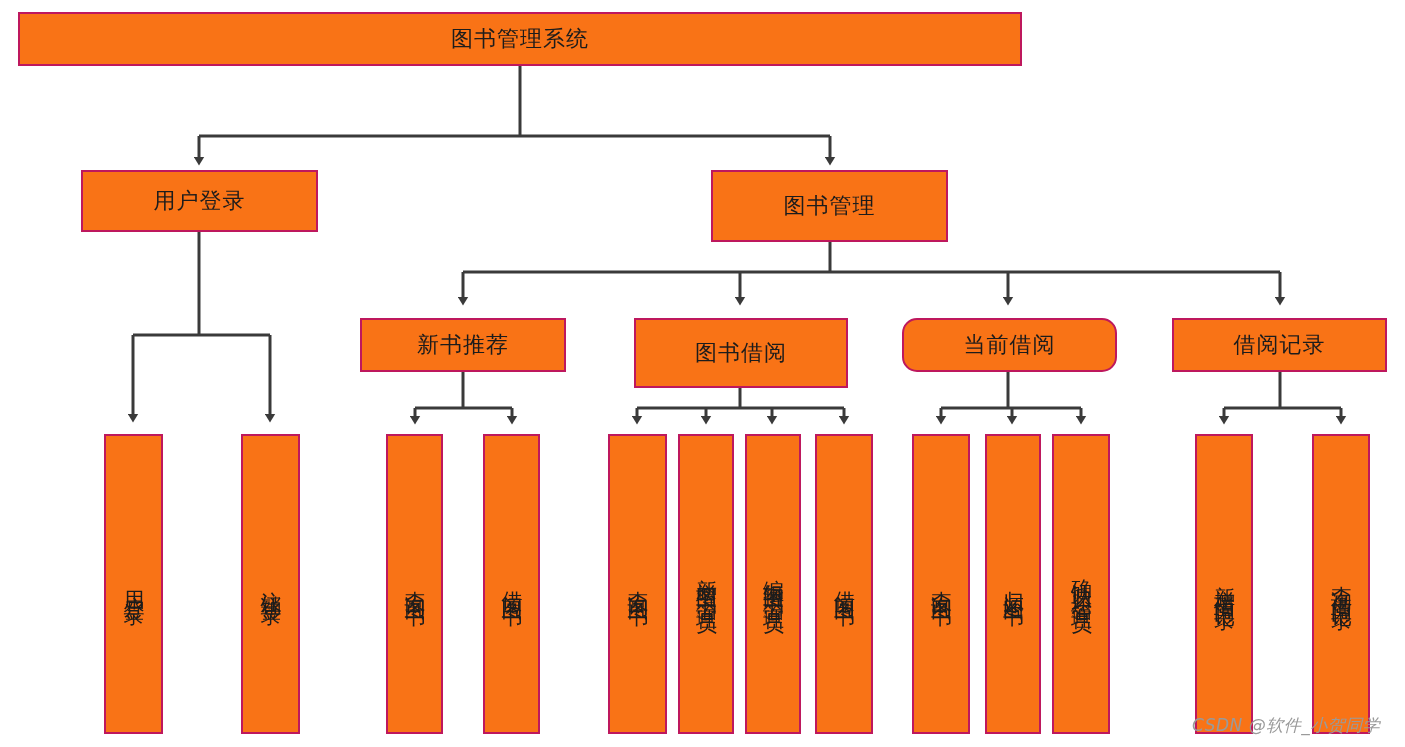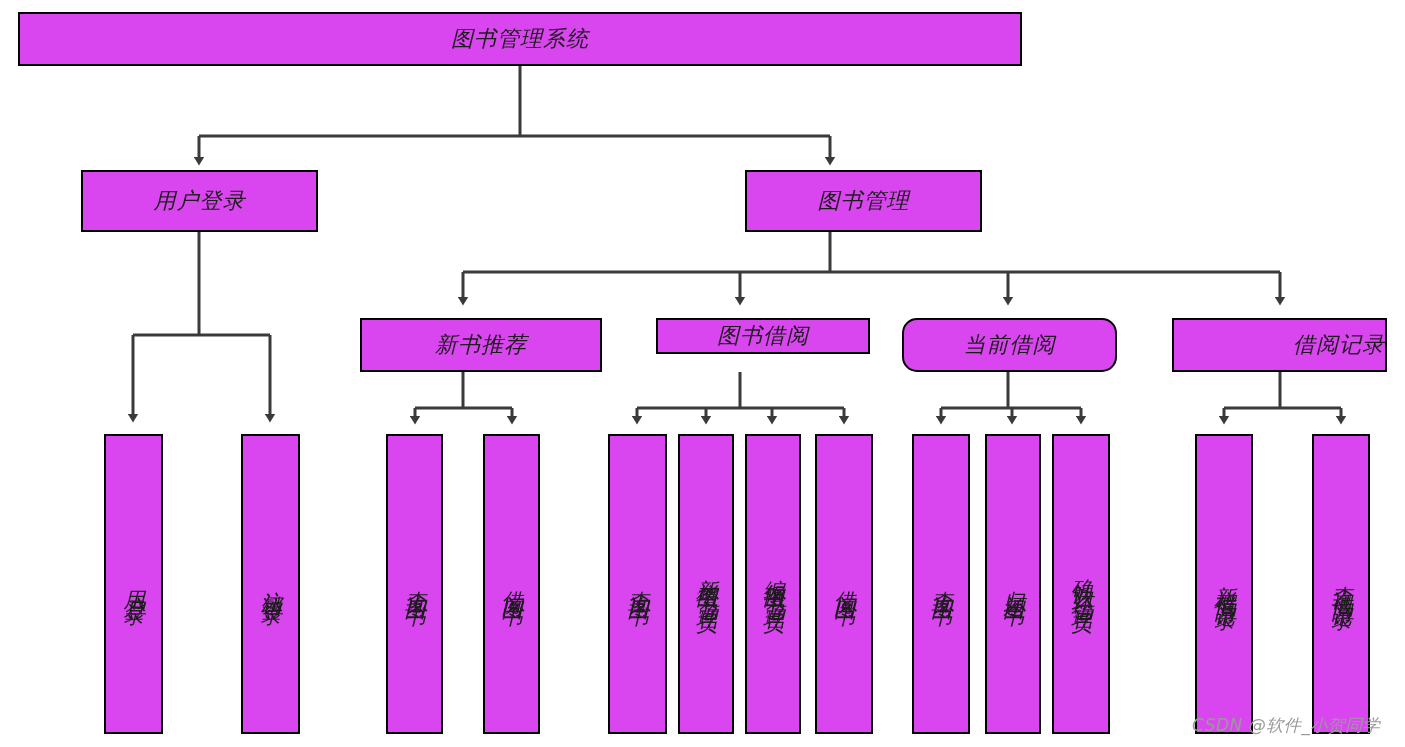--- a/index.html
+++ b/index.html
@@ -20,27 +20,26 @@
   #wires {
     position: absolute;
     left: 0;
     top: 0;
     width: 1405px;
     height: 747px;
   }
   .node {
     position: absolute;
     box-sizing: border-box;
-    border: 2px solid #000000;
-    background: #d946ef;
+    border: 2px solid #be185d;
+    background: #f97316;
     display: flex;
     align-items: center;
     justify-content: center;
     color: #1c1c1c;
-    font-style: italic;
   }
   .node.horizontal {
     font-size: 22px;
     letter-spacing: 1px;
     white-space: nowrap;
   }
   .node.vertical {
     font-size: 21px;
   }
   .node.vertical .vtext {
@@ -119,34 +118,34 @@
     </g>
   </svg>
 
   <div class="node horizontal" style="left:18px; top:12px; width:1004px; height:54px;">
     <span>图书管理系统</span>
   </div>
 
   <div class="node horizontal" style="left:81px; top:170px; width:237px; height:62px;">
     <span>用户登录</span>
   </div>
-  <div class="node horizontal" style="left:711px; top:170px; width:237px; height:62px;margin-left:34px;">
+  <div class="node horizontal" style="left:711px; top:170px; width:237px; height:72px;">
     <span>图书管理</span>
   </div>
 
-  <div class="node horizontal" style="left:360px; top:318px; width:242px; height:54px;">
+  <div class="node horizontal" style="left:360px; top:318px; width:206px; height:54px;">
     <span>新书推荐</span>
   </div>
-  <div class="node horizontal" style="left:656px; top:318px; width:214px; height:36px;">
+  <div class="node horizontal" style="left:634px; top:318px; width:214px; height:70px;">
     <span>图书借阅</span>
   </div>
   <div class="node horizontal" style="left:902px; top:318px; width:215px; height:54px;border-radius:15px;">
     <span>当前借阅</span>
   </div>
-  <div class="node horizontal" style="left:1172px; top:318px; width:215px; height:54px;justify-content:flex-end;">
+  <div class="node horizontal" style="left:1172px; top:318px; width:215px; height:54px;">
     <span>借阅记录</span>
   </div>
 
   <div class="node vertical" style="left:104px; top:434px; width:59px; height:300px;">
     <span class="vtext">用户登录</span>
   </div>
   <div class="node vertical" style="left:241px; top:434px; width:59px; height:300px;">
     <span class="vtext">注销登录</span>
   </div>
 

